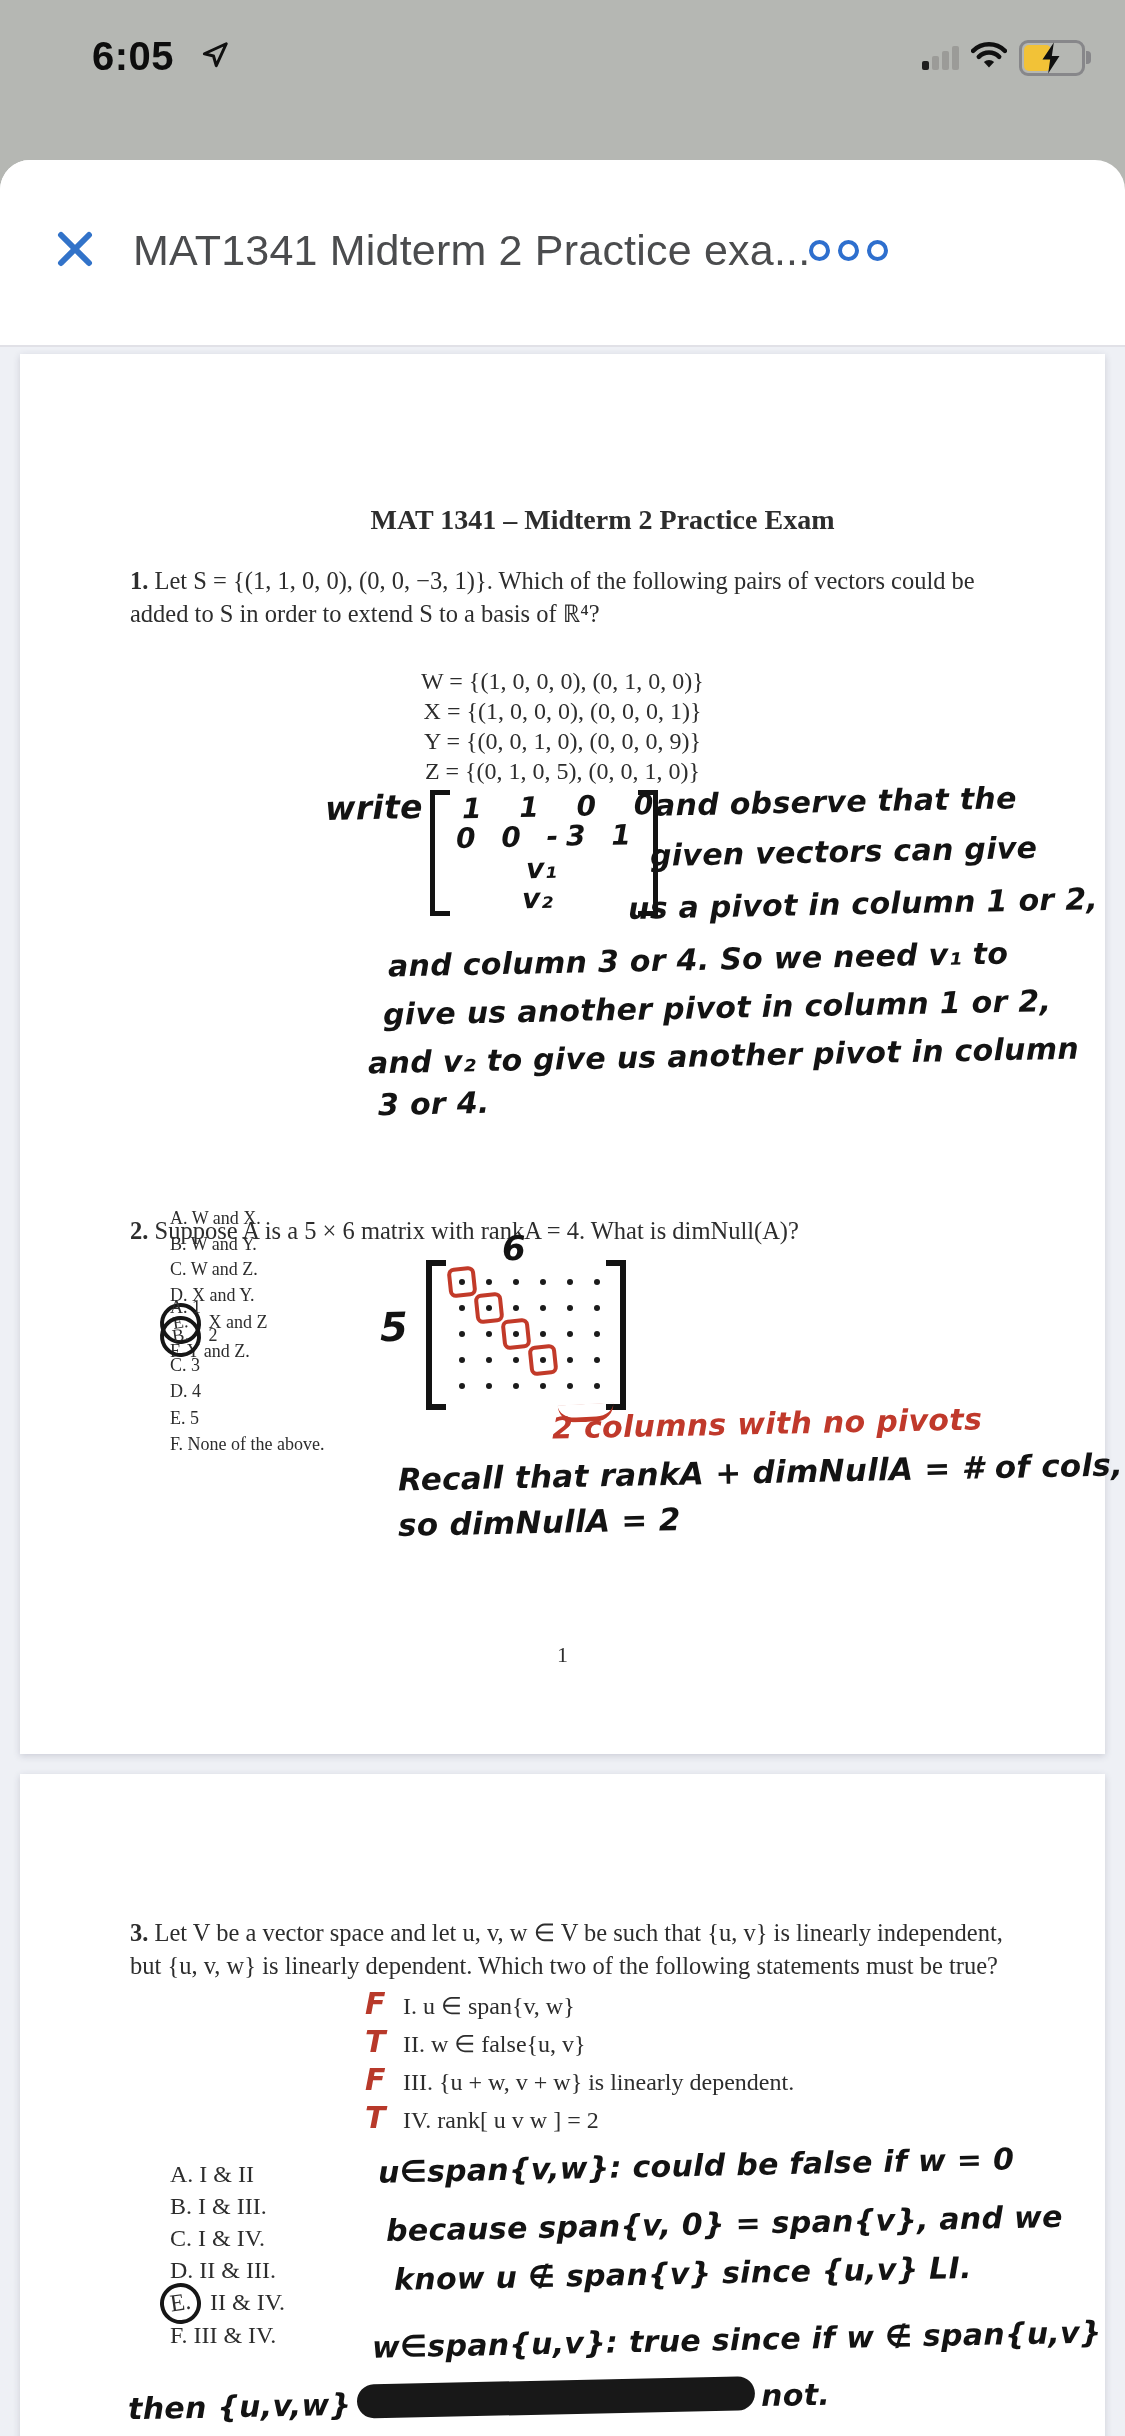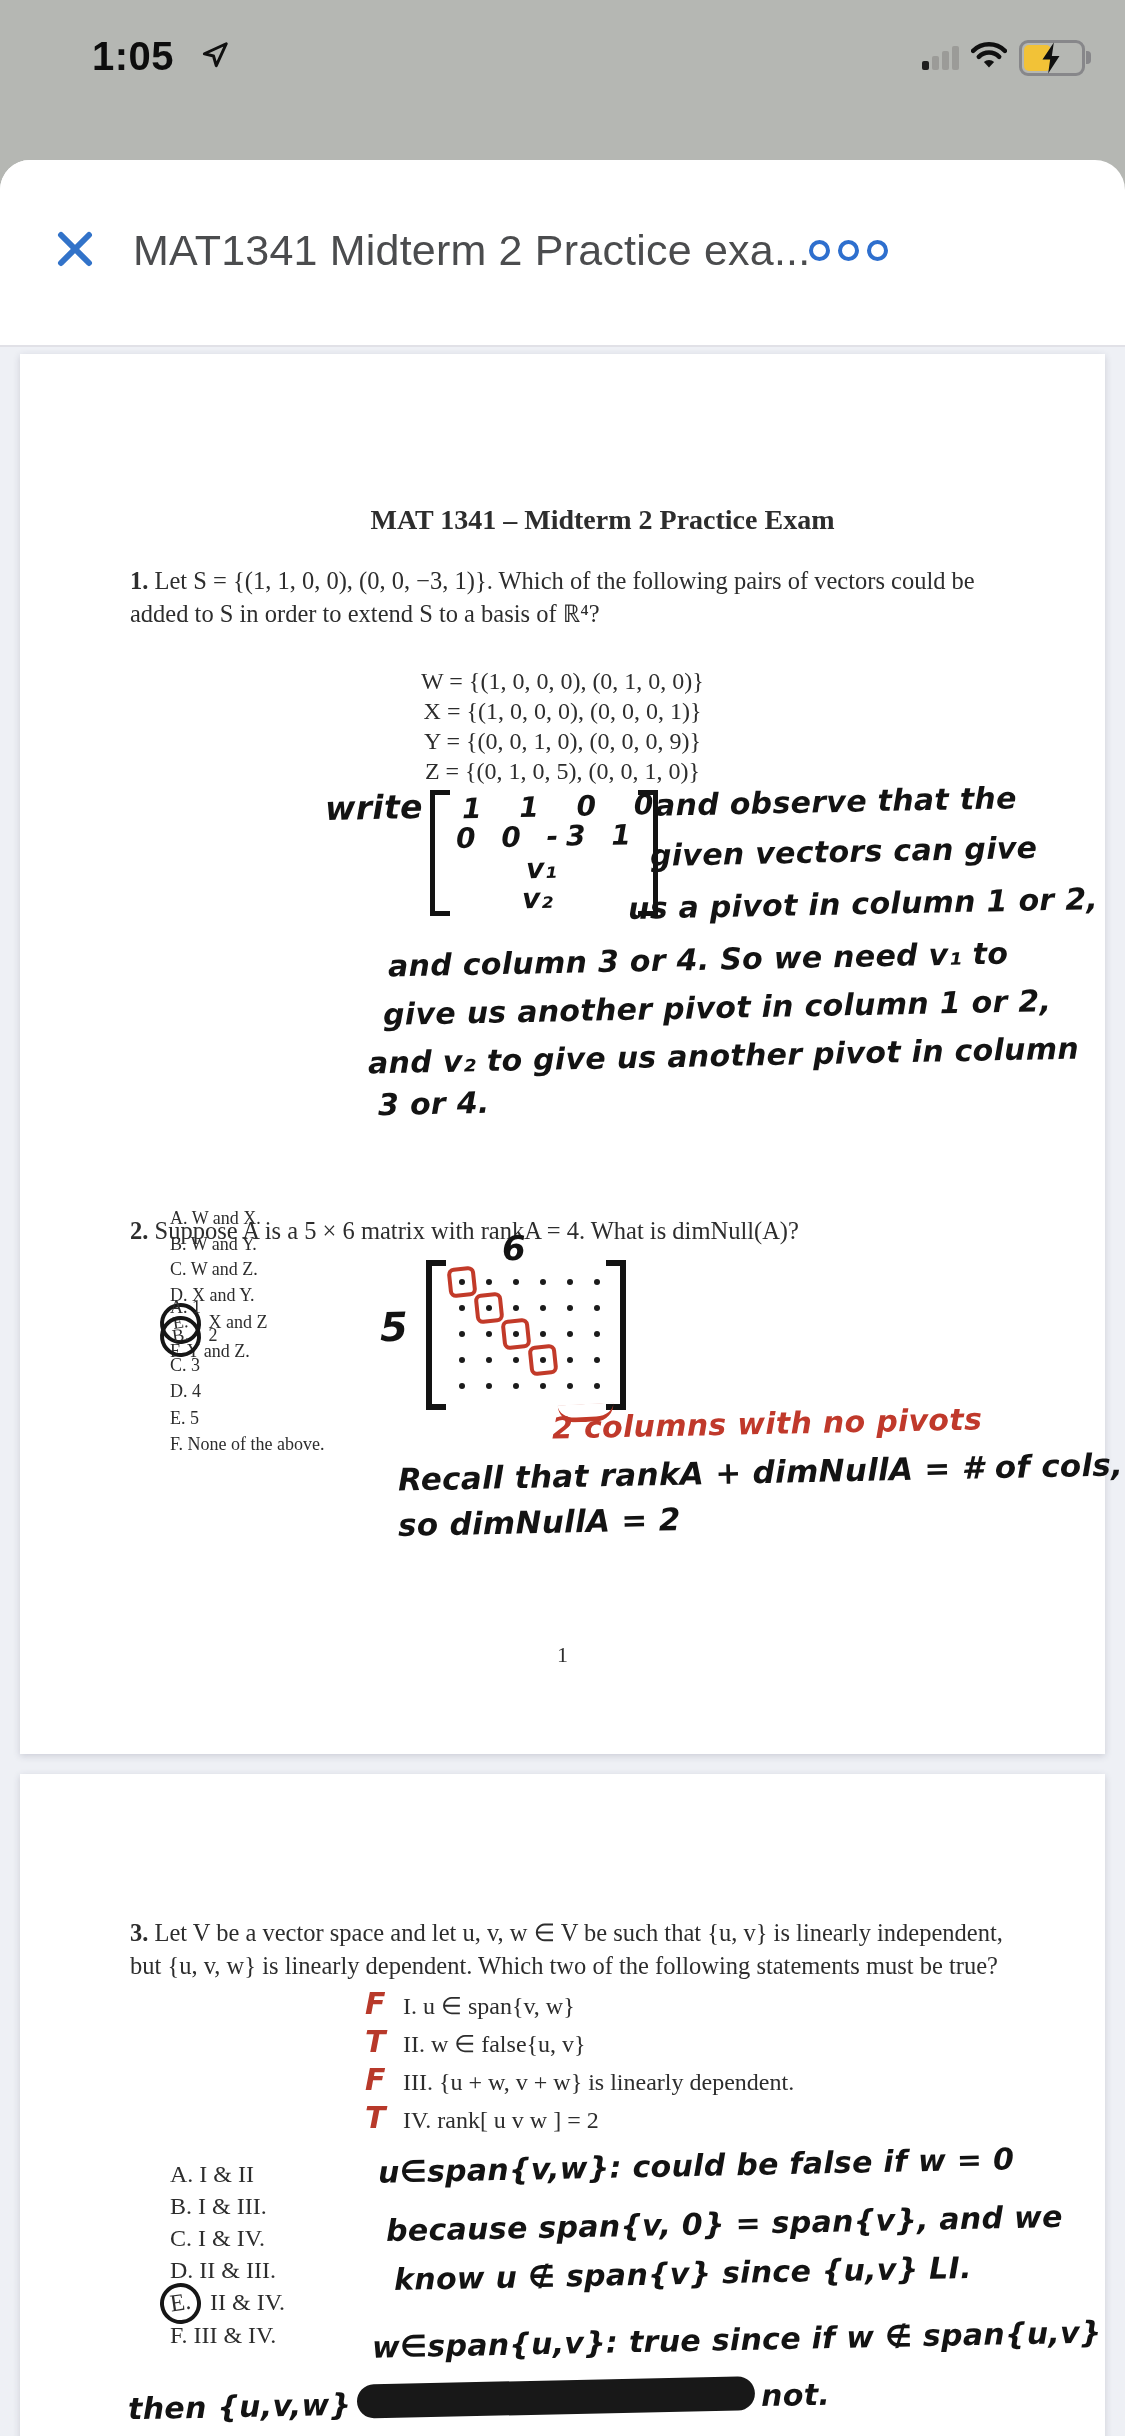--- a/index.html
+++ b/index.html
@@ -98,21 +98,21 @@
   .q3-hw div:nth-of-type(2){left:366px;top:432px;}
   .q3-hw div:nth-of-type(3){left:374px;top:482px;}
   .q3-hw div:nth-of-type(4){left:352px;top:548px;}
   .q3-last{position:absolute;left:108px;top:608px;font-size:30px;}
   .redact{display:inline-block;vertical-align:-4px;width:398px;height:34px;background:#181818;border-radius:17px;margin:0 6px;}
 </style>
 </head>
 <body>
 
 <div class="status-bar">
-  <span class="sb-time">1:05</span>
+  <span class="sb-time">6:05</span>
   <span class="sb-loc">
     <svg width="30" height="30" viewBox="0 0 24 24">
         <path d="M3.5 11 L21 3 L13 20.5 L10.8 12.8 Z" fill="none" stroke="#101010" stroke-width="2.4" stroke-linejoin="round"></path>
       </svg>
   </span>
   <div class="sb-right">
     <span class="sig">
         <span></span>
         <span></span>
         <span></span>

